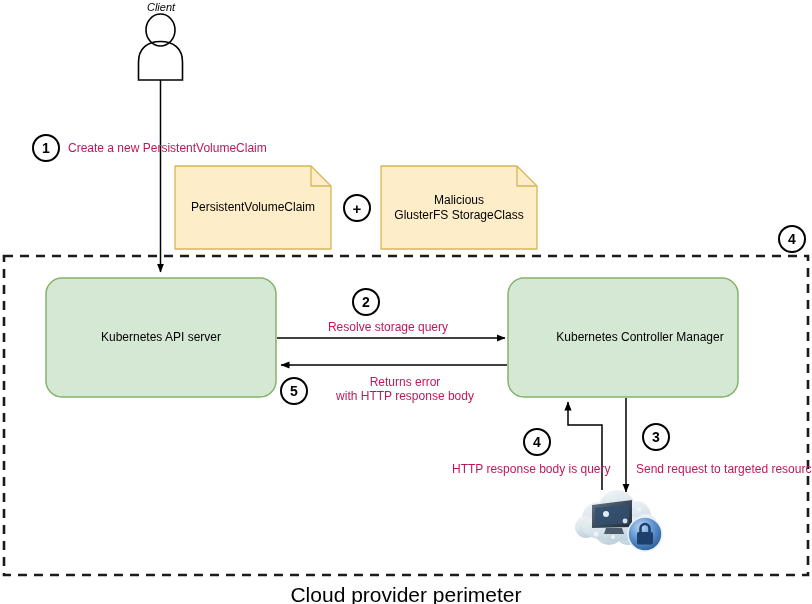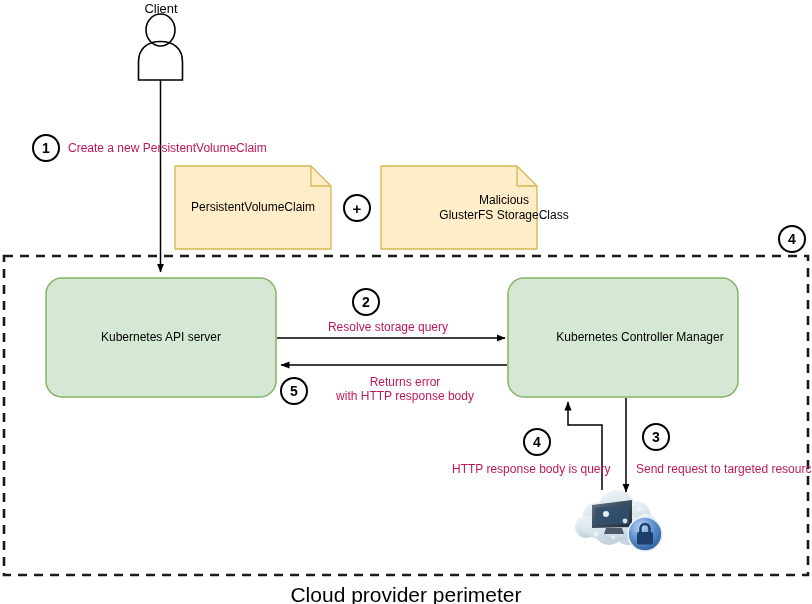--- a/index.html
+++ b/index.html
@@ -83,21 +83,22 @@
     text-align: center;
     font-size: 21px;
     color: #000000;
   }
   .client-caption {
     position: absolute;
     left: 111px;
     top: 1px;
     width: 100px;
     text-align: center;
-    font-size: 13px;
+    font-size: 11px;
+    font-style: italic;
   }
 </style>
 </head>
 <body>
 
 <div id="canvas">
 
   <svg id="vector-layer" width="812" height="604" viewBox="0 0 812 604" xmlns="http://www.w3.org/2000/svg">
     <defs>
       <marker id="arrowFilled" markerWidth="10" markerHeight="10" refX="8.5" refY="3.6" orient="auto" markerUnits="userSpaceOnUse">
@@ -180,21 +181,21 @@
 
   <div class="client-caption">Client</div>
 
   <div class="num-badge" style="left:32px; top:134px;">1</div>
   <div class="lbl" style="left:68px; top:141px; width:260px; text-align:left;">Create a new PersistentVolumeClaim</div>
 
   <div class="box-label" style="left:177px; top:168px; width:152px; height:79px;">PersistentVolumeClaim</div>
 
   <div class="plus-badge" style="left:343px; top:194px;">+</div>
 
-  <div class="box-label" style="left:383px; top:168px; width:152px; height:79px;padding-left:45px;">Malicious
+  <div class="box-label" style="left:383px; top:168px; width:152px; height:79px;">Malicious
 GlusterFS StorageClass</div>
 
   <div class="num-badge" style="left:778px; top:225px;">4</div>
 
   <div class="box-label" style="left:48px; top:280px; width:226px; height:115px;">Kubernetes API server</div>
 
   <div class="box-label" style="left:510px; top:280px; width:260px; height:115px;">Kubernetes Controller Manager</div>
 
   <div class="num-badge" style="left:352px; top:288px;">2</div>
   <div class="lbl" style="left:308px; top:320px; width:160px;">Resolve storage query</div>

